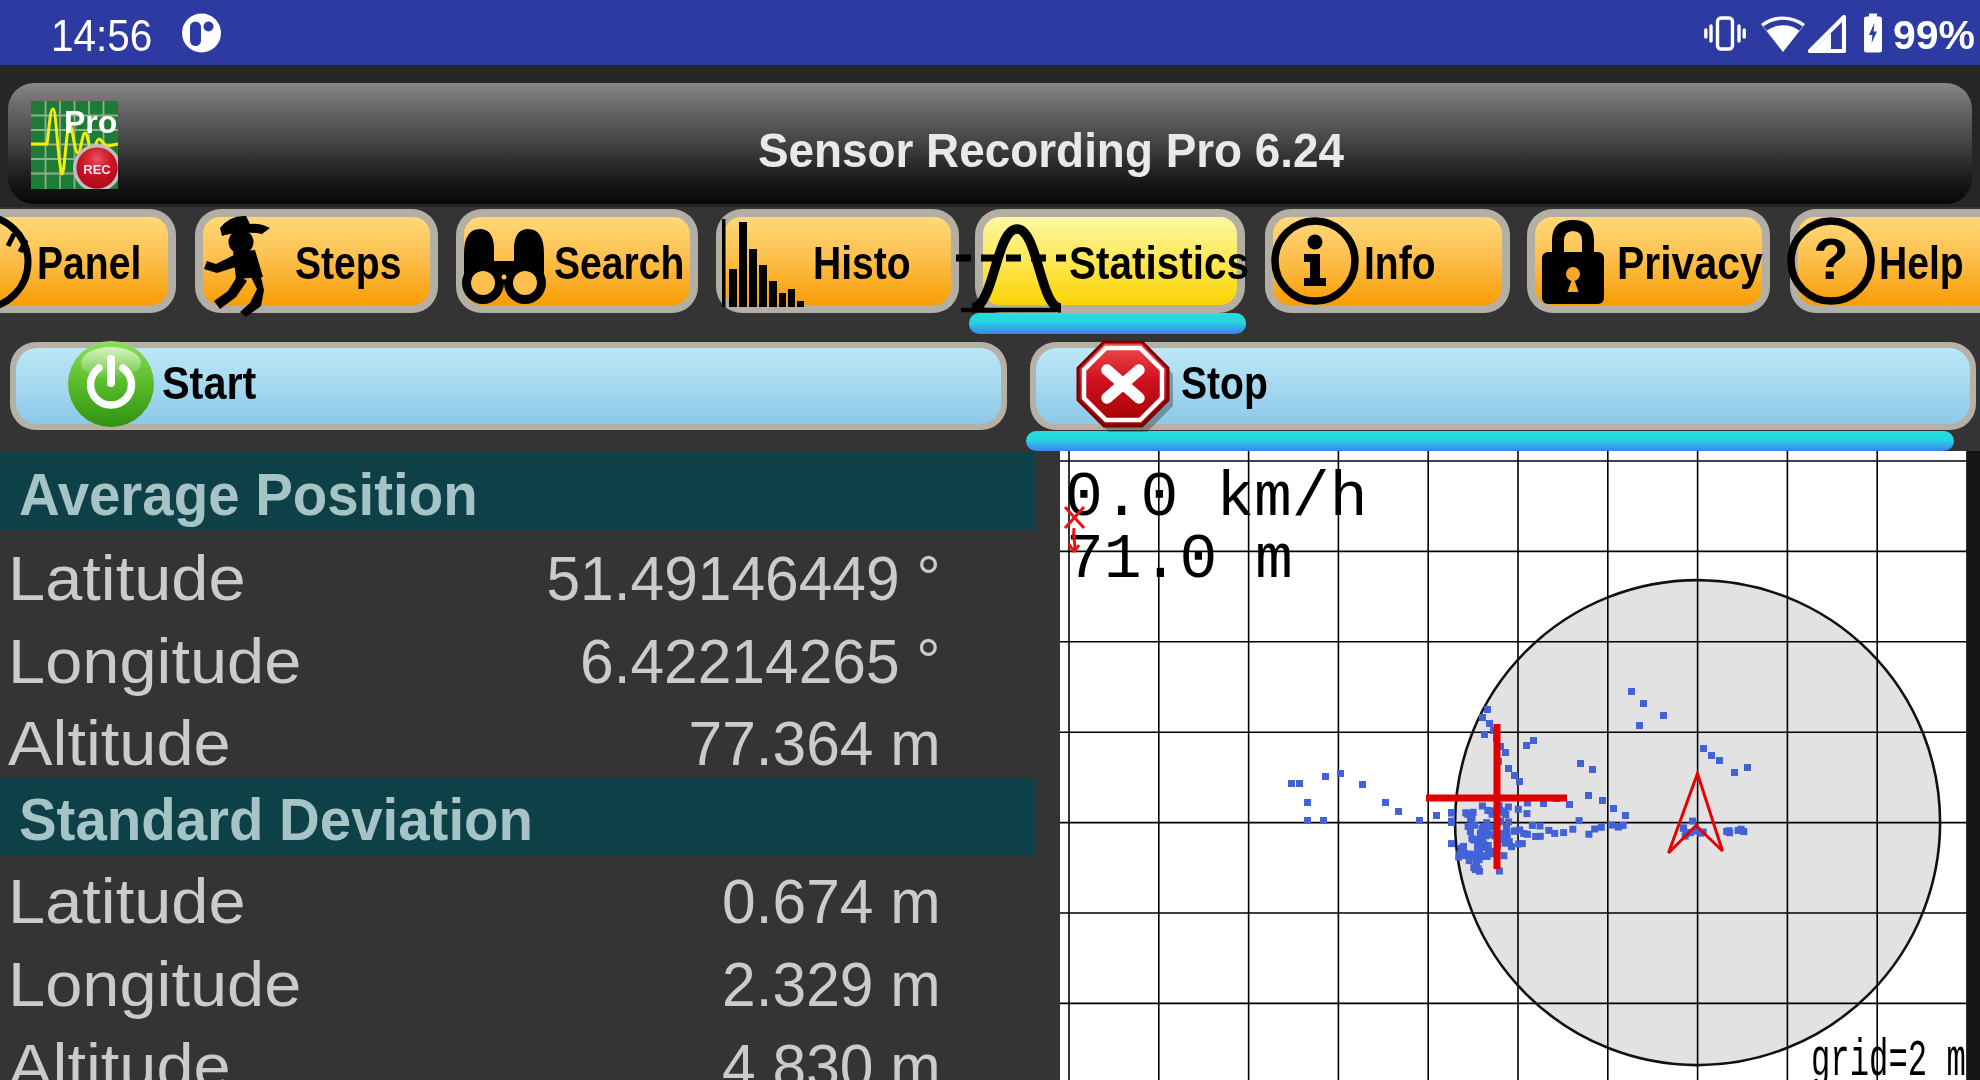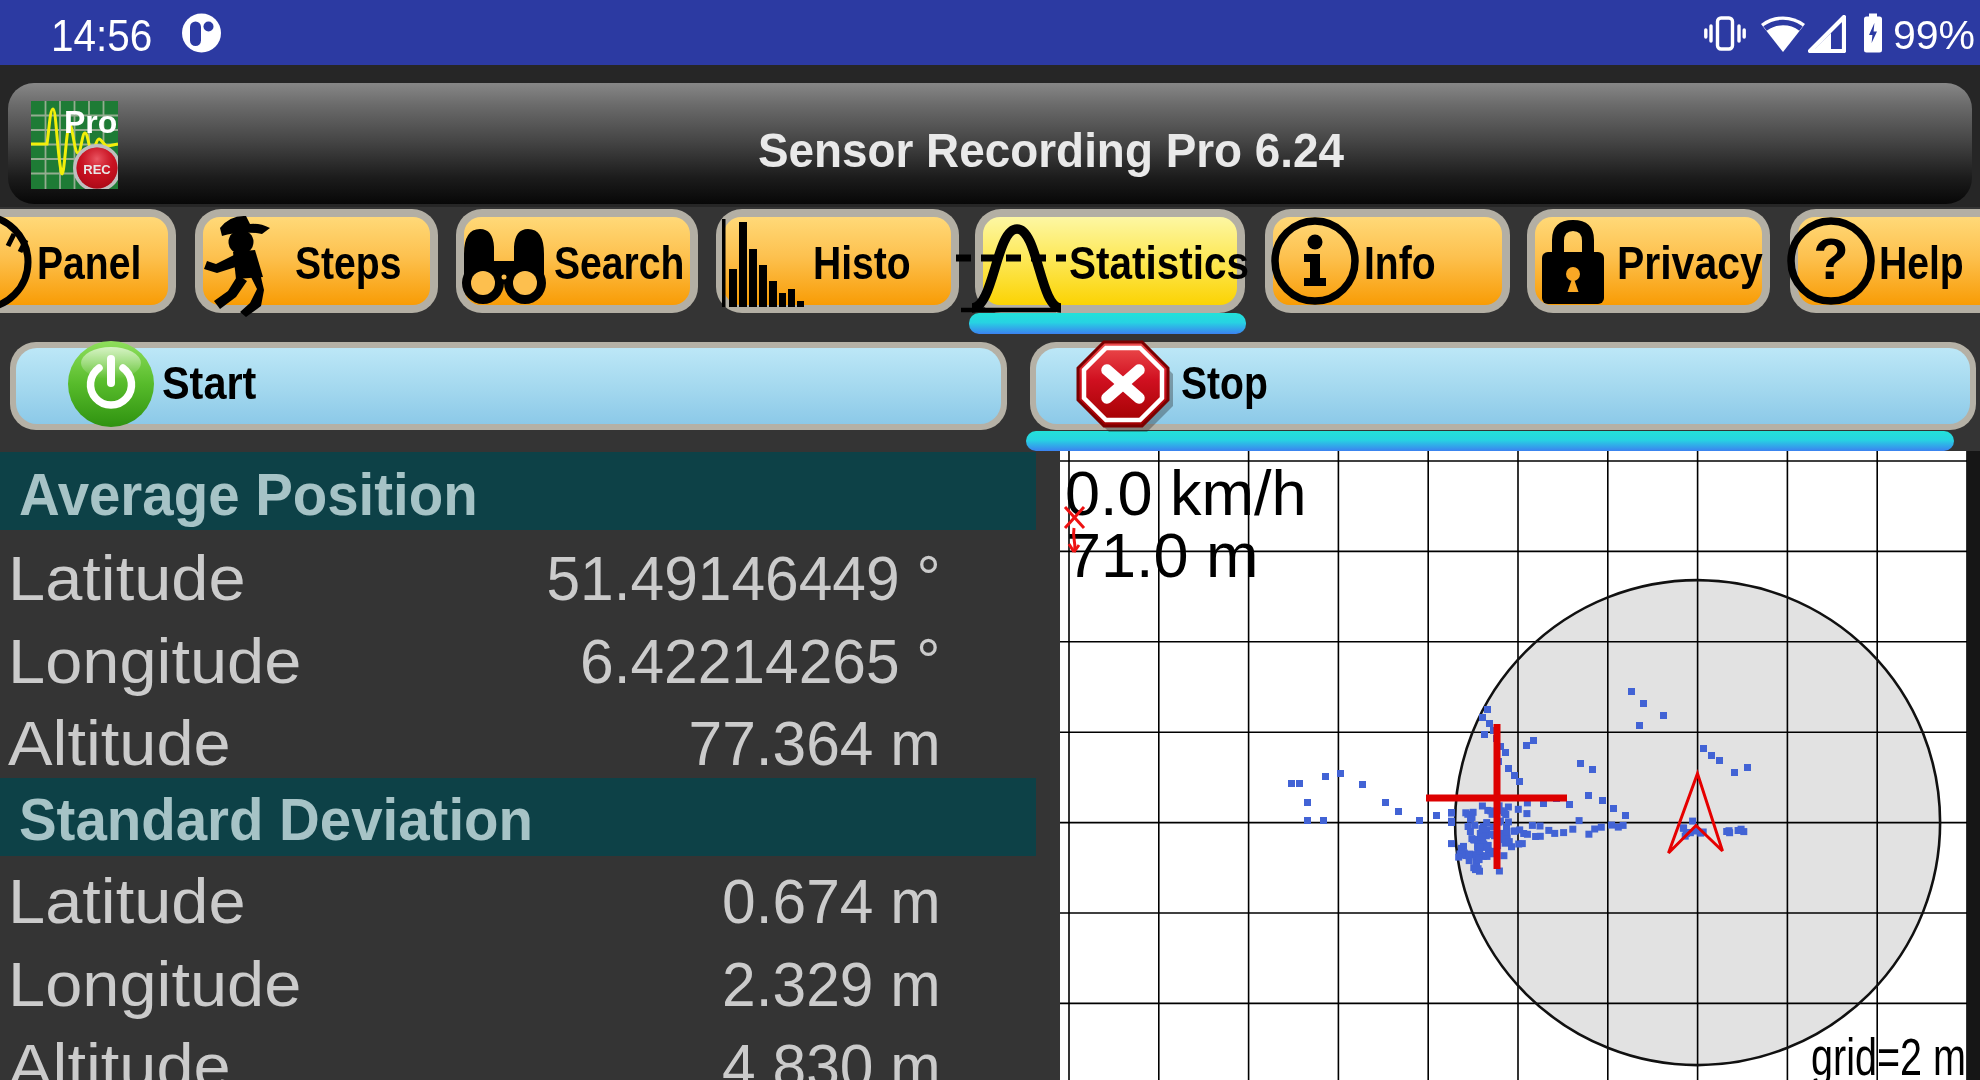--- a/index.html
+++ b/index.html
@@ -13,21 +13,21 @@
 .tlab{font-size:46px;font-weight:bold;color:#000;line-height:46px;transform:scaleX(0.85);transform-origin:0 0;}
 .uline{height:21px;border-radius:10px;background:linear-gradient(180deg,#23e1d9 0%,#27d3e2 45%,#3b82f0 100%);}
 .bigbtn{top:342px;height:88px;border-radius:26px;background:#b5b1a6;}
 .bigin{position:absolute;left:6px;top:6px;right:6px;bottom:6px;border-radius:21px;background:linear-gradient(180deg,#bce7f7 0%,#a5d9ef 50%,#8cc9e8 100%);}
 .blab{font-size:46px;font-weight:bold;color:#000;line-height:46px;transform:scaleX(0.85);transform-origin:0 0;}
 .hdr{left:0;width:1036px;height:78px;background:#0d4147;}
 .htxt{left:19px;font-size:60px;font-weight:bold;color:#a6c3c6;line-height:60px;transform:scaleX(0.94);transform-origin:0 0;}
 .row{font-size:63px;color:#cbcbcb;line-height:63px;}
 .rval{right:1039px;text-align:right;transform:scaleX(0.96);transform-origin:100% 0;}
 .rlab{left:8px;transform:scaleX(1.06);transform-origin:0 0;}
-#chart{left:1060px;top:451px;width:920px;height:629px;background:#ffffff;}
+#chart{left:1060px;top:451px;width:920px;height:629px;background:#ffffff;font-family:Liberation Mono, monospace;}
 </style></head>
 <body>
 <div class="abs" id="statusbar"></div>
 <div class="abs" style="left:51px;top:11px;font-size:44px;color:#fff;transform:scaleX(0.92);transform-origin:0 0;">14:56</div>
 <svg class="abs" style="left:182px;top:13px" width="40" height="40" viewBox="0 0 40 40">
   <circle cx="19.5" cy="20" r="19.5" fill="#fff"></circle>
   <rect x="8" y="8.5" width="11" height="24.5" rx="5.5" fill="#2c3aa2"></rect>
   <circle cx="26.5" cy="13.5" r="5" fill="#2c3aa2"></circle>
 </svg>
 
@@ -45,21 +45,21 @@
   <path d="M5 13.5 A30 30 0 0 1 41 13.5" fill="none" stroke="#2c3aa2" stroke-width="5.5"></path>
 </svg>
 <svg class="abs" style="left:1808px;top:15px" width="38" height="38" viewBox="0 0 38 38">
   <path d="M36 2 L36 36 L2 36 Z" fill="none" stroke="#fff" stroke-width="4.2" stroke-linejoin="round"></path>
   <path d="M23 18 L23 36 L4.5 36 Z" fill="#fff"></path>
 </svg>
 <svg class="abs" style="left:1861px;top:13px" width="24" height="40" viewBox="0 0 24 40">
   <path d="M3 6 Q3 3.5 5.5 3.5 L8 3.5 L8 0.5 L16 0.5 L16 3.5 L18.5 3.5 Q21 3.5 21 6 L21 37 Q21 39.5 18.5 39.5 L5.5 39.5 Q3 39.5 3 37 Z" fill="#fff"></path>
   <path d="M13.4 10 L8 22 L11.4 22 L10.6 30 L16 18.5 L12.6 18.5 Z" fill="#2c3aa2"></path>
 </svg>
-<div class="abs" style="left:1893px;top:12px;font-size:41px;color:#fff;">99%</div>
+<div class="abs" style="left:1893px;top:12px;font-size:41px;color:#fff;font-weight:bold;">99%</div>
 
 <div class="abs" id="titleband"></div>
 <div class="abs" id="titlebar"></div>
 <div class="abs" id="apptitle">Sensor Recording Pro 6.24</div>
 <svg class="abs" style="left:31px;top:101px" width="87" height="88" viewBox="0 0 87 88">
   <rect width="87" height="88" fill="#1e7b35"></rect>
   <g stroke="#93ad90" stroke-width="1.8">
     <line x1="14.5" y1="0" x2="14.5" y2="88"></line>
       <line x1="29" y1="0" x2="29" y2="88"></line>
       <line x1="43.5" y1="0" x2="43.5" y2="88"></line>

